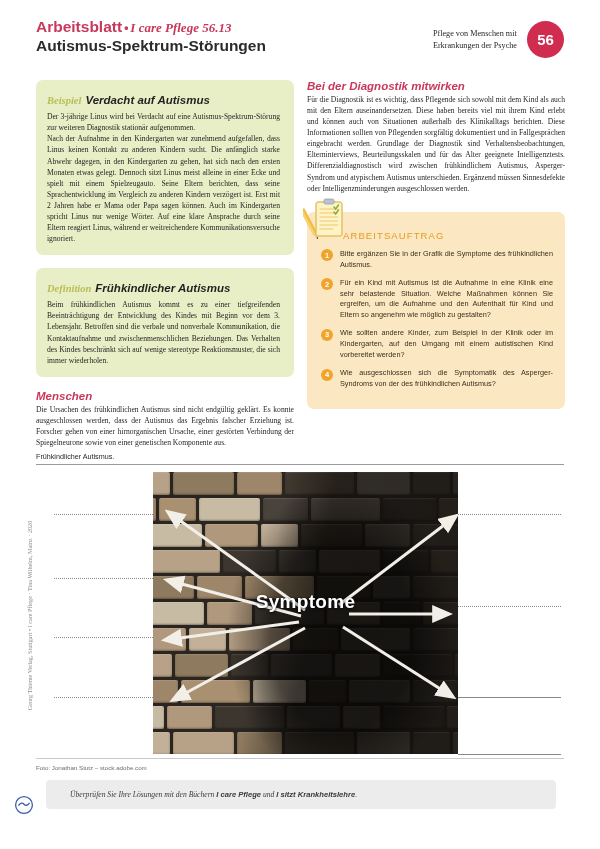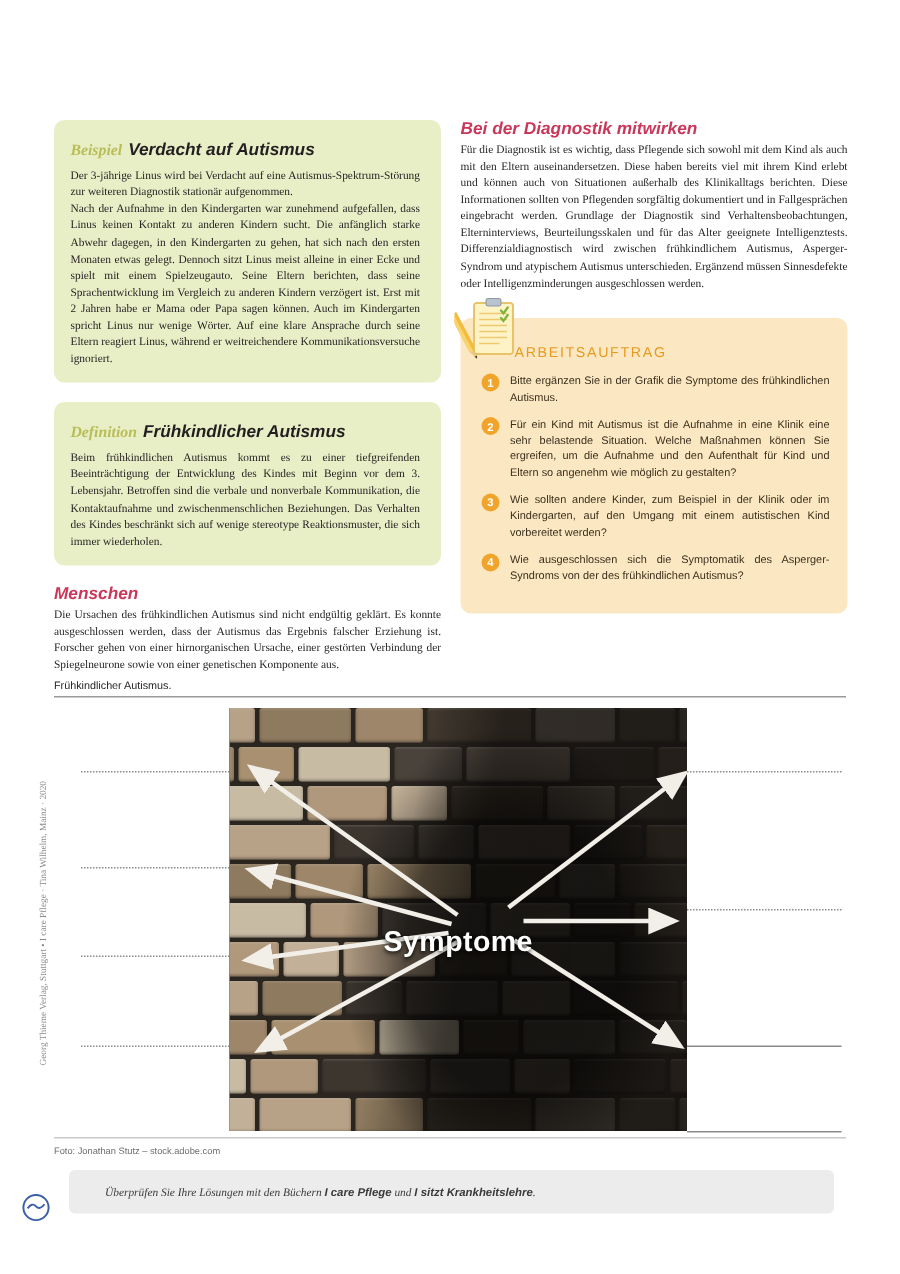--- a/index.html
+++ b/index.html
@@ -111,21 +111,21 @@
     position:absolute; border-radius:2px;
   }
   .shadow-overlay {
     position:absolute; inset:0;
     background:
       radial-gradient(ellipse 160px 210px at 62% 58%, rgba(0,0,0,0.55) 0%, rgba(0,0,0,0.50) 45%, rgba(0,0,0,0.0) 72%),
       linear-gradient(100deg, rgba(0,0,0,0.0) 0%, rgba(0,0,0,0.0) 38%, rgba(0,0,0,0.42) 52%, rgba(0,0,0,0.48) 100%);
     pointer-events:none;
   }
   .symptome-label {
-    position:absolute; left:0; right:0; top:146px;
+    position:absolute; left:0; right:0; top:119px;
     text-align:center;
     font-family:"Liberation Sans", sans-serif; font-weight:bold;
     font-size:19px; color:#ffffff; letter-spacing:0.3px;
     text-shadow:0 1px 3px rgba(0,0,0,0.85);
     z-index:5;
   }
   .arrows { position:absolute; inset:0; z-index:4; }
 
   .lead-line {
     position:absolute; height:0;
@@ -161,20 +161,35 @@
   }
 
   
   .thieme-logo { position:absolute; left:14px; top:795px; width:20px; height:20px; }
 </style>
 </head>
 <body>
 
 <div class="page">
 
+  <div class="header">
+    <div class="title-block">
+      <div class="title-line1">
+        <span>Arbeitsblatt</span><span class="sep">•</span><span class="sub">I care Pflege 56.13</span>
+      </div>
+      <div class="title-line2">Autismus-Spektrum-Störungen</div>
+    </div>
+    <div class="header-right">
+      <div class="chapter-label">
+        <div>Pflege von Menschen mit</div>
+        <div>Erkrankungen der Psyche</div>
+      </div>
+      <div class="chapter-badge">56</div>
+    </div>
+  </div>
 
   <div class="col-left">
 
     <div class="green-box">
       <div class="box-head">
         <span class="box-kicker">Beispiel</span><span class="box-title">Verdacht auf Autismus</span>
       </div>
       <div class="body-text">
         <p>Der 3-jährige Linus wird bei Verdacht auf eine Autismus-Spektrum-Störung zur weiteren Diagnostik stationär aufgenommen.</p>
         <p>Nach der Aufnahme in den Kindergarten war zunehmend aufgefallen, dass Linus keinen Kontakt zu anderen Kindern sucht. Die anfänglich starke Abwehr dagegen, in den Kindergarten zu gehen, hat sich nach den ersten Monaten etwas gelegt. Dennoch sitzt Linus meist alleine in einer Ecke und spielt mit einem Spielzeugauto. Seine Eltern berichten, dass seine Sprachentwicklung im Vergleich zu anderen Kindern verzögert ist. Erst mit 2 Jahren habe er Mama oder Papa sagen können. Auch im Kindergarten spricht Linus nur wenige Wörter. Auf eine klare Ansprache durch seine Eltern reagiert Linus, während er weitreichendere Kommunikationsversuche ignoriert.</p>

